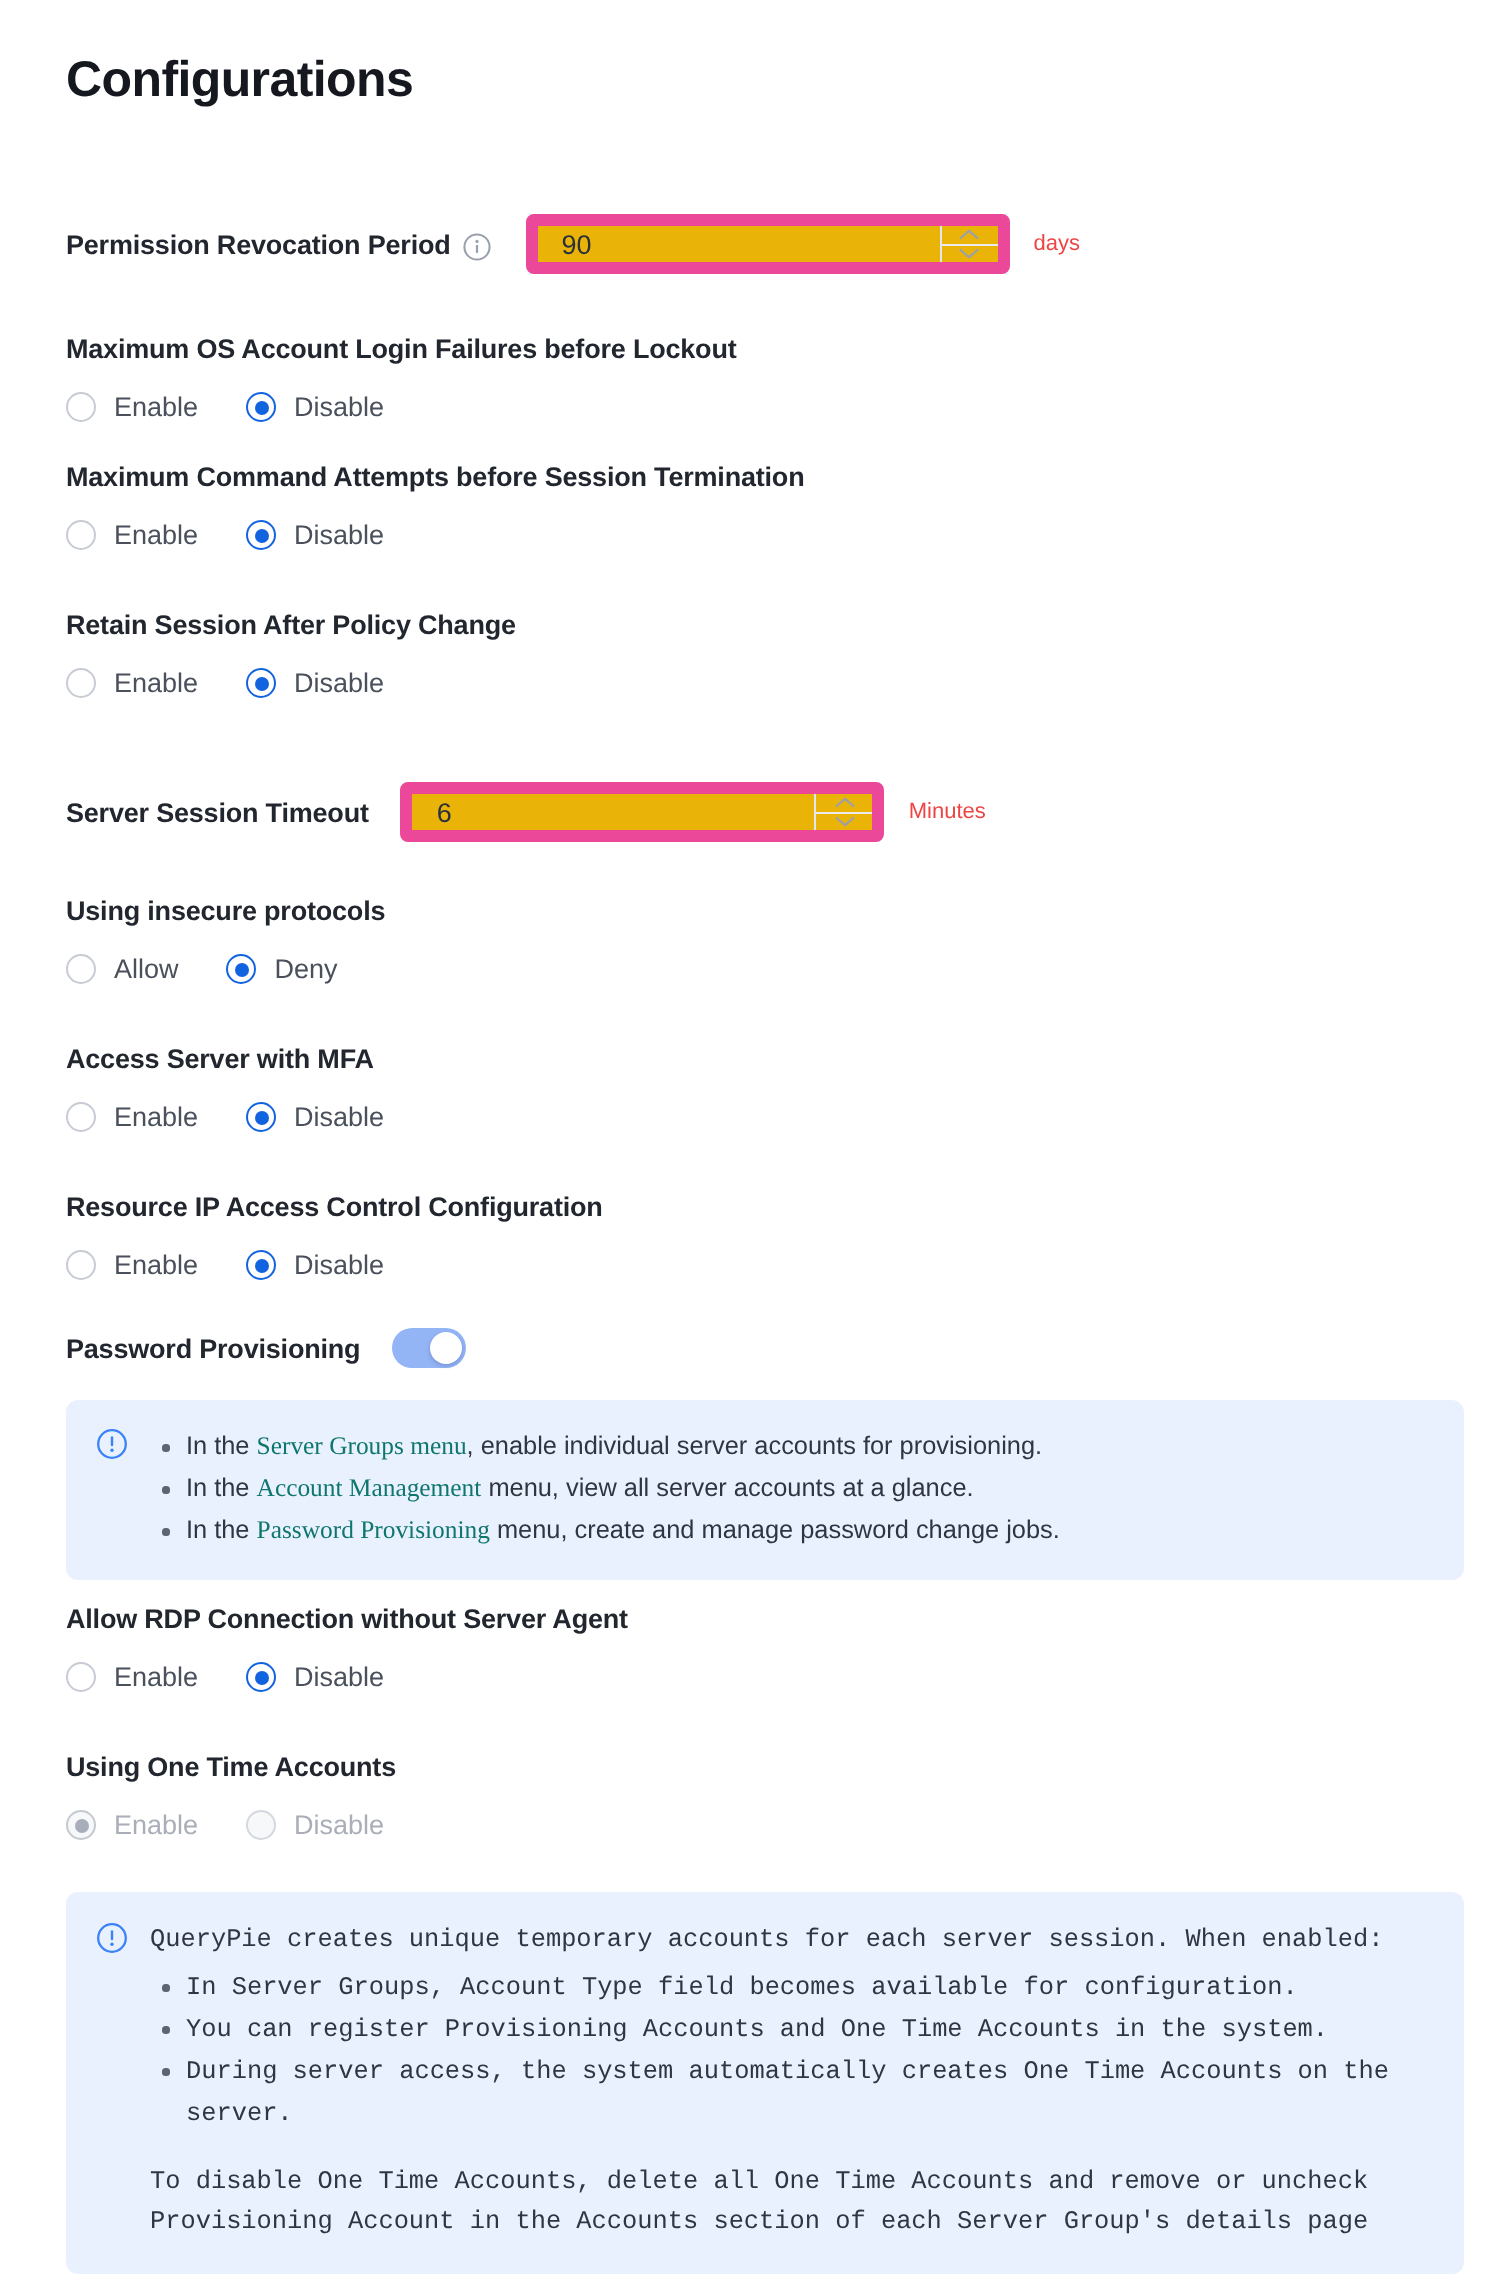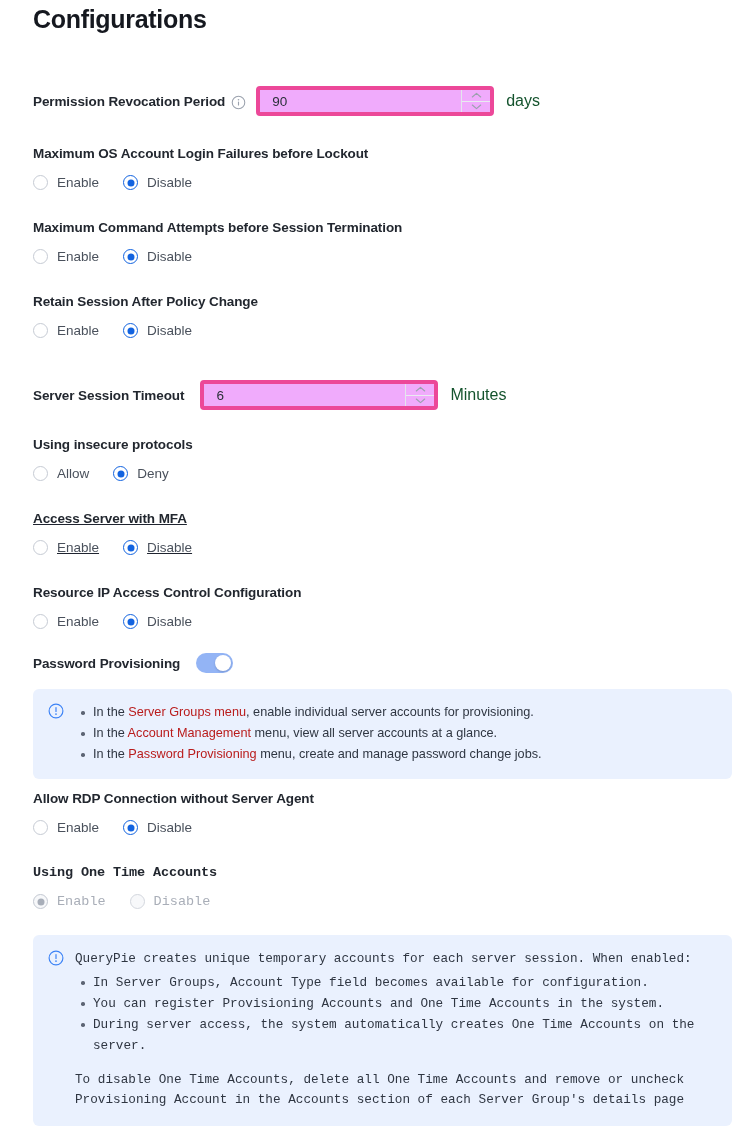--- a/index.html
+++ b/index.html
@@ -15,21 +15,21 @@
     -webkit-font-smoothing: antialiased;
   }
   .page { padding: 0 22px 0 33px; }
 
   .page-title {
     font-size: 25px;
     font-weight: bold;
     letter-spacing: -0.3px;
     color: #15181f;
     margin: 0;
-    padding-top: 5px;
+    padding-top: 26px;
   }
 
   
   .field-row {
     display: flex;
     align-items: center;
   }
   .field-label {
     font-size: 13.5px;
     font-weight: bold;
@@ -48,23 +48,23 @@
     margin-left: 6px;
     position: relative;
     top: 1px;
   }
   .circ-icon svg { display: block; }
 
   
   .stepper {
     display: inline-flex;
     height: 30px;
-    border: 4px solid #ec4899;
+    border: 6px solid #ec4899;
     border-radius: 4px;
-    background: #f0abfc;
+    background: #eab308;
     overflow: hidden;
   }
   .stepper .val {
     display: flex;
     align-items: center;
     padding: 0 12px;
     font-size: 13.5px;
     color: #2b313a;
     min-width: 60px;
     border: none;
@@ -81,22 +81,22 @@
   .stepper .btns .b {
     flex: 1;
     display: flex;
     align-items: center;
     justify-content: center;
     cursor: pointer;
   }
   .stepper .btns .b:first-child { border-bottom: 1px solid #e9ebf0; }
   .stepper .btns svg { display: block; }
   .unit {
-    font-size: 16px;
-    color: #14532d;
+    font-size: 11px;
+    color: #ef4444;
     margin-left: 12px;
     text-align: right;
   }
 
   
   .radio-group {
     display: flex;
     align-items: flex-end;
     gap: 24px;
   }
@@ -185,22 +185,23 @@
   .info-box li::before {
     content: "";
     position: absolute;
     left: -12px; top: 9px;
     width: 3.5px; height: 3.5px;
     border-radius: 50%;
     background: #5c6personally;
     background: #5c6473;
   }
   .info-box a {
-    color: #b91c1c;
+    color: #0f766e;
     text-decoration: none;
+    font-family: Liberation Serif, serif;
   }
   .info-lead {
     font-size: 12.7px;
     color: #2f3642;
     line-height: 19px;
     margin: 0 0 4px 0;
   }
   .info-tail {
     font-size: 12.7px;
     color: #2f3642;
@@ -252,21 +253,21 @@
         <span class="dot"></span>
         <span class="rlabel">Enable</span>
       </span>
       <span class="radio-opt checked">
         <span class="dot"></span>
         <span class="rlabel">Disable</span>
       </span>
     </div>
   </div>
 
-  <div style="margin-top:30px;">
+  <div style="margin-top:20px;">
     <div class="field-label">Maximum Command Attempts before Session Termination</div>
     <div class="radio-group" style="margin-top:14px;">
       <span class="radio-opt">
         <span class="dot"></span>
         <span class="rlabel">Enable</span>
       </span>
       <span class="radio-opt checked">
         <span class="dot"></span>
         <span class="rlabel">Disable</span>
       </span>
@@ -314,21 +315,21 @@
         <span class="dot"></span>
         <span class="rlabel">Allow</span>
       </span>
       <span class="radio-opt checked">
         <span class="dot"></span>
         <span class="rlabel">Deny</span>
       </span>
     </div>
   </div>
 
-  <div style="margin-top:30px;text-decoration:underline;">
+  <div style="margin-top:30px;">
     <div class="field-label">Access Server with MFA</div>
     <div class="radio-group" style="margin-top:14px;">
       <span class="radio-opt">
         <span class="dot"></span>
         <span class="rlabel">Enable</span>
       </span>
       <span class="radio-opt checked">
         <span class="dot"></span>
         <span class="rlabel">Disable</span>
       </span>
@@ -380,21 +381,21 @@
         <span class="dot"></span>
         <span class="rlabel">Enable</span>
       </span>
       <span class="radio-opt checked">
         <span class="dot"></span>
         <span class="rlabel">Disable</span>
       </span>
     </div>
   </div>
 
-  <div style="margin-top:30px;font-family:Liberation Mono, monospace;">
+  <div style="margin-top:30px;">
     <div class="field-label">Using One Time Accounts</div>
     <div class="radio-group" style="margin-top:14px;">
       <span class="radio-opt checked disabled">
         <span class="dot"></span>
         <span class="rlabel">Enable</span>
       </span>
       <span class="radio-opt disabled">
         <span class="dot"></span>
         <span class="rlabel">Disable</span>
       </span>

